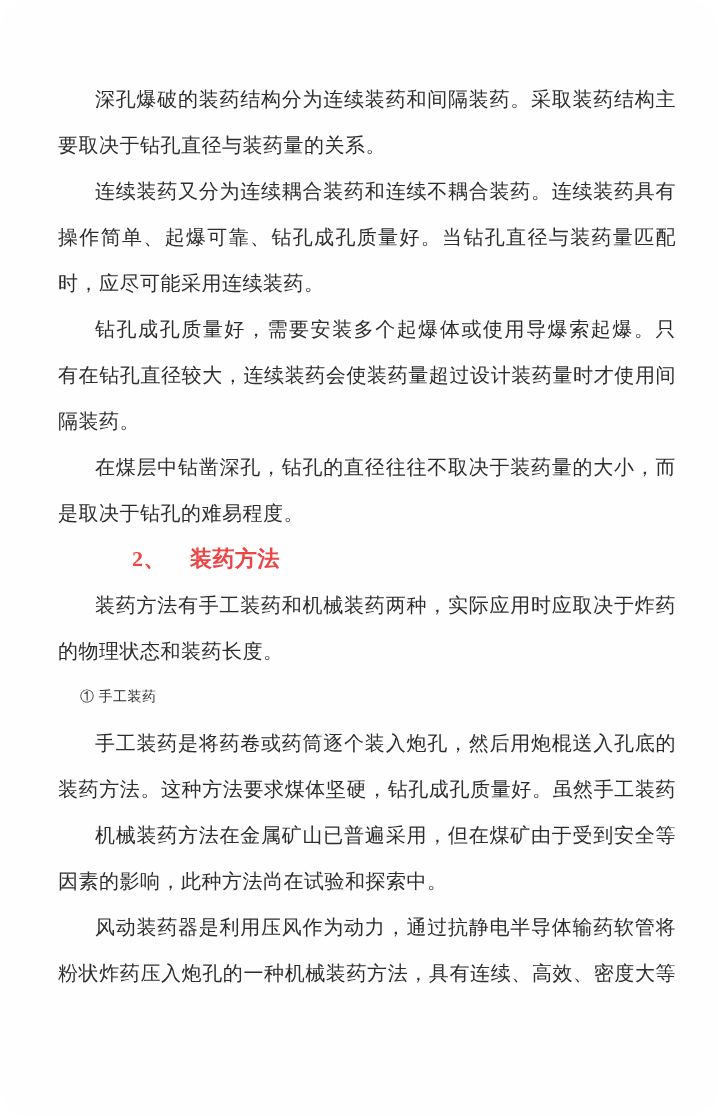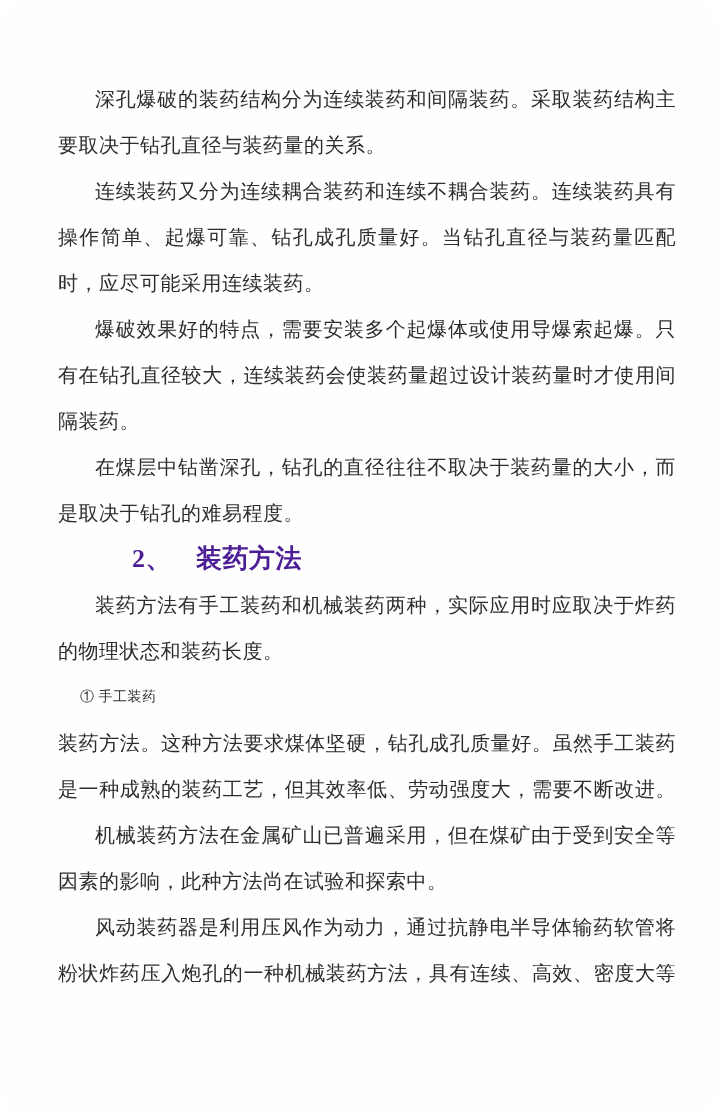--- a/index.html
+++ b/index.html
@@ -42,59 +42,59 @@
   }
   
   .line.label {
     text-indent: 22px;
     font-size: 14px;
   }
   
   .line.heading {
     padding-left: 74px;
     font-weight: bold;
-    font-size: 26px;
-    color: #4c1d95;
+    font-size: 22px;
+    color: #ef4444;
     text-align-last: left;
   }
   .heading-num {
     margin-right: 24px;
   }
 </style>
 </head>
 <body>
 
 <div class="page">
   <div class="text-block">
 
     <div class="line first full">深孔爆破的装药结构分为连续装药和间隔装药。采取装药结构主</div>
     <div class="line">要取决于钻孔直径与装药量的关系。</div>
 
     <div class="line first full">连续装药又分为连续耦合装药和连续不耦合装药。连续装药具有</div>
     <div class="line full">操作简单、起爆可靠、钻孔成孔质量好。当钻孔直径与装药量匹配</div>
     <div class="line">时，应尽可能采用连续装药。</div>
 
-    <div class="line first full">爆破效果好的特点，需要安装多个起爆体或使用导爆索起爆。只</div>
+    <div class="line first full">钻孔成孔质量好，需要安装多个起爆体或使用导爆索起爆。只</div>
     <div class="line full">有在钻孔直径较大，连续装药会使装药量超过设计装药量时才使用间</div>
     <div class="line">隔装药。</div>
 
     <div class="line first full">在煤层中钻凿深孔，钻孔的直径往往不取决于装药量的大小，而</div>
     <div class="line">是取决于钻孔的难易程度。</div>
 
     <div class="line heading">
       <span class="heading-num">2、</span><span>装药方法</span>
     </div>
 
     <div class="line first full">装药方法有手工装药和机械装药两种，实际应用时应取决于炸药</div>
     <div class="line">的物理状态和装药长度。</div>
 
     <div class="line label">① 手工装药</div>
 
+    <div class="line first full">手工装药是将药卷或药筒逐个装入炮孔，然后用炮棍送入孔底的</div>
     <div class="line full">装药方法。这种方法要求煤体坚硬，钻孔成孔质量好。虽然手工装药</div>
-    <div class="line full">是一种成熟的装药工艺，但其效率低、劳动强度大，需要不断改进。</div>
 
 
     <div class="line first full">机械装药方法在金属矿山已普遍采用，但在煤矿由于受到安全等</div>
     <div class="line">因素的影响，此种方法尚在试验和探索中。</div>
 
     <div class="line first full">风动装药器是利用压风作为动力，通过抗静电半导体输药软管将</div>
     <div class="line full">粉状炸药压入炮孔的一种机械装药方法，具有连续、高效、密度大等</div>
 
   </div>
 </div>

